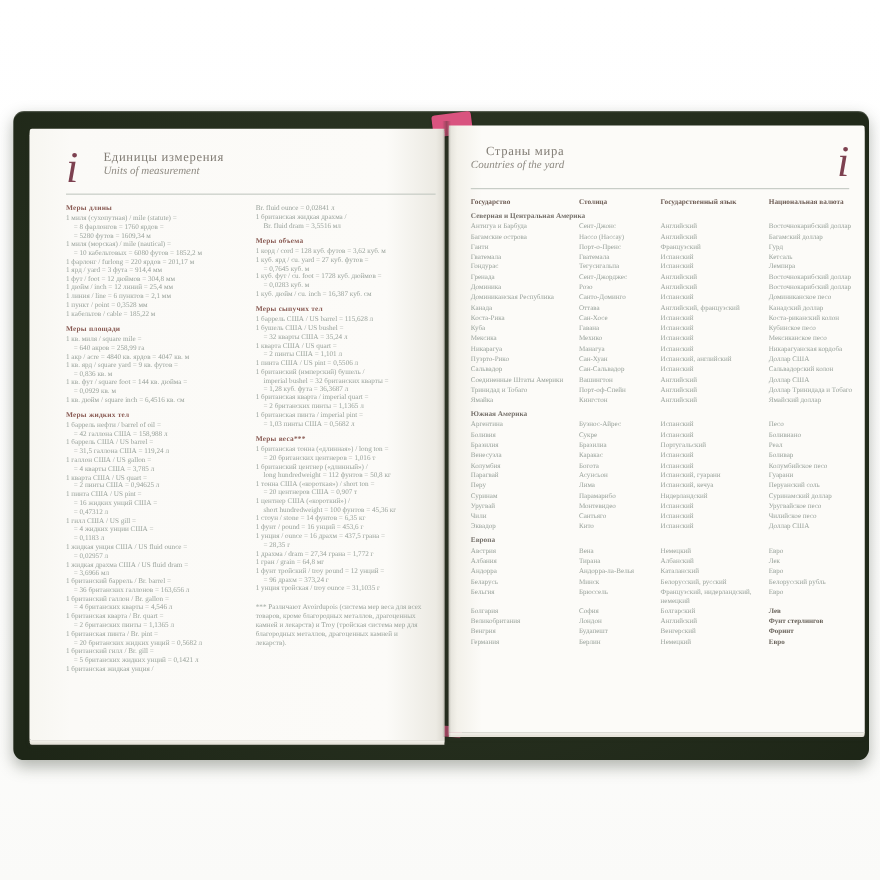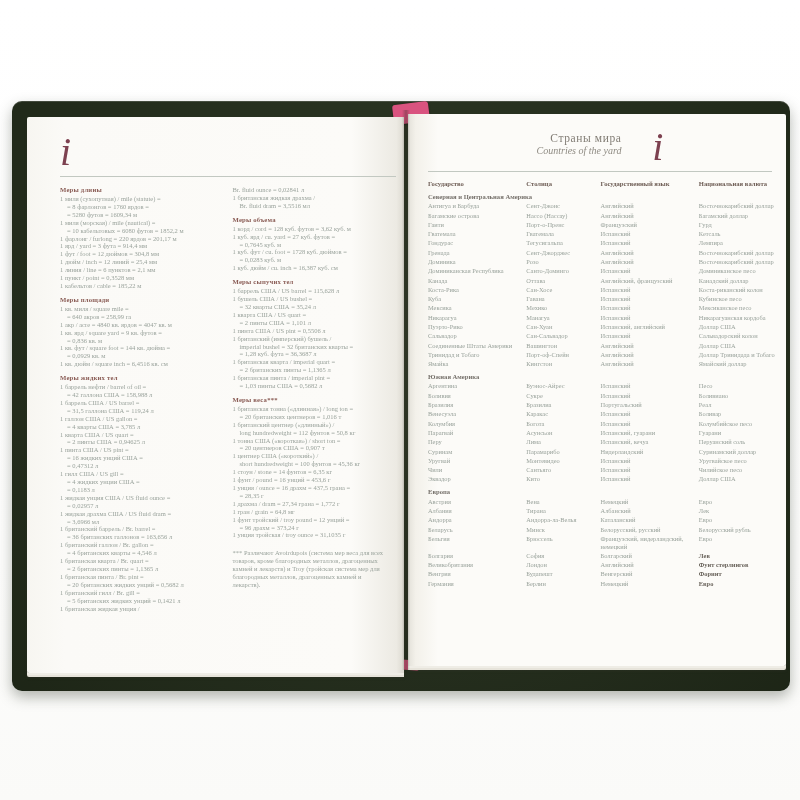--- a/index.html
+++ b/index.html
@@ -40,21 +40,21 @@
     background:linear-gradient(to right,#e3e1d9 0%, #f3f1ea 2%, #fcfbf8 8%, #fcfbf8 100%);
     border-radius:0 2px 2px 0;
     box-shadow:0 2px 0 #efede6, 0 4px 0 #e7e4db, 0 5px 3px rgba(60,60,50,0.25);
   }
   .gutter{
     position:absolute;left:402px;top:110px;width:8px;height:560px;
     background:linear-gradient(to right, rgba(40,40,30,0) 0%, rgba(40,40,30,0.35) 50%, rgba(40,40,30,0) 100%);
   }
   
   .p-head{display:flex;align-items:flex-start;}
-  .p-head.rightal{justify-content:center;text-align:right;}
+  .p-head.rightal{justify-content:space-between;text-align:right;}
   .info-i{
     font-style:italic;font-size:40px;line-height:34px;
     color:var(--icon,#7d4150);width:34px;flex:0 0 auto;
     font-family:"Liberation Serif", serif;
   }
   .p-titles{padding-top:2px;}
   .p-title{font-size:11.5px;letter-spacing:0.6px;color:#827d75;}
   .p-sub{font-size:10px;font-style:italic;color:#8f8b83;margin-top:1px;}
   .rule{border-bottom:1px solid #c2c8c1;margin-top:7px;}
   
@@ -91,20 +91,24 @@
 
 <div class="scene">
   <div class="cover"></div>
   <div class="ribbon top"></div>
   <div class="ribbon bottom"></div>
 
   <div class="page left">
     <div class="lp-inner">
       <div class="p-head">
         <span class="info-i">i</span>
+        <span class="p-titles">
+          <div class="p-title">Единицы измерения</div>
+          <div class="p-sub">Units of measurement</div>
+        </span>
       </div>
       <div class="rule"></div>
       <div class="unit-cols">
         <div class="unit-col" id="unit-col-1">
             <div class="unit-section">
               <div class="unit-heading">Меры длины</div>
               <div class="unit-entry">
                 <div class="unit-line">1 миля (сухопутная) / mile (statute) =</div>
                 <div class="unit-line cont">= 8 фарлонгов = 1760 ярдов =</div>
                 <div class="unit-line cont">= 5280 футов = 1609,34 м</div>

